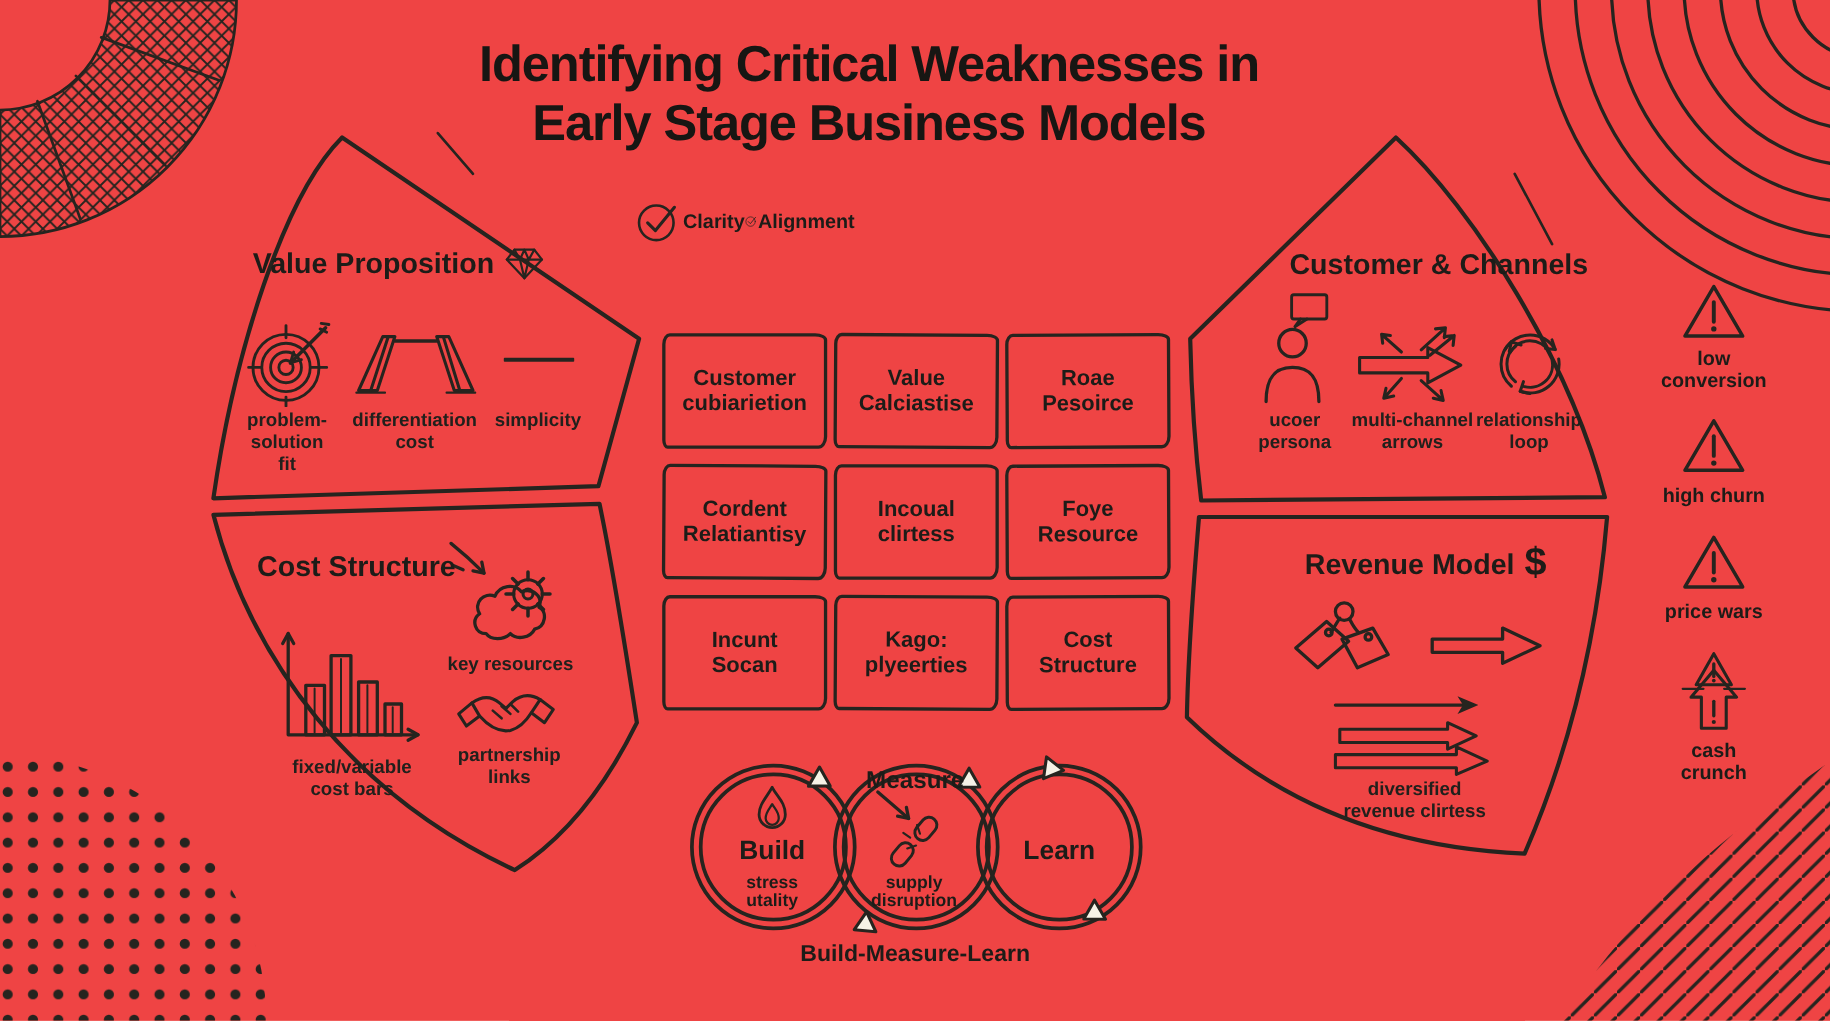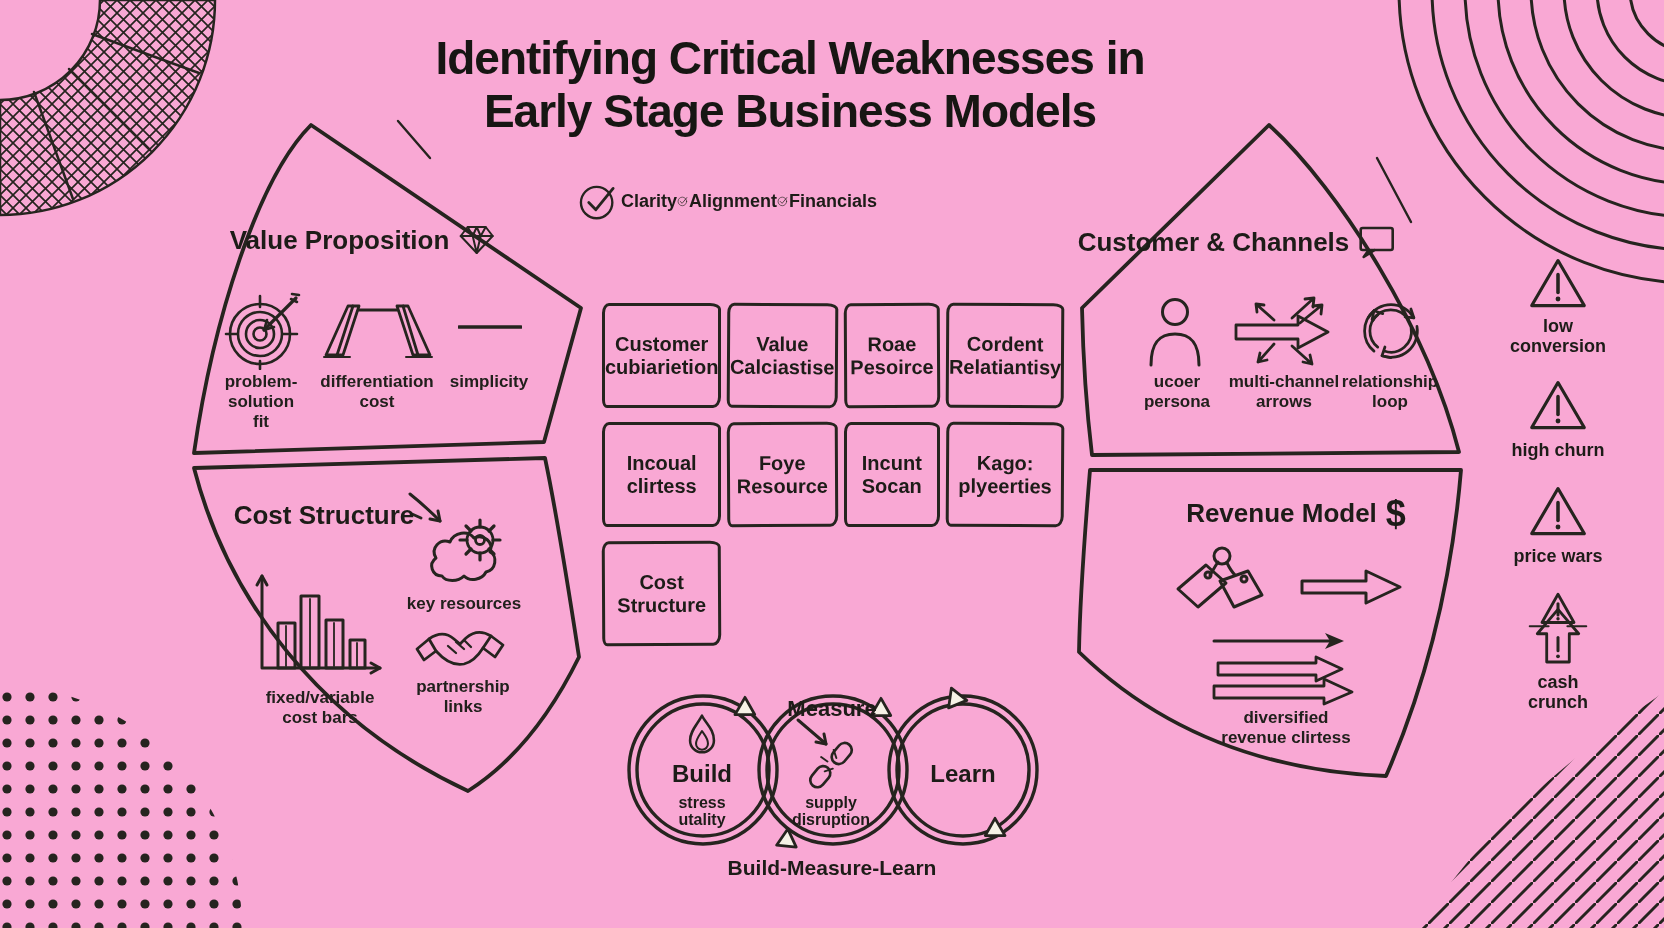--- a/index.html
+++ b/index.html
@@ -1,31 +1,31 @@
 <!DOCTYPE html>
 <html><head>
 <meta charset="utf-8">
 <style>
   html,body{margin:0;padding:0;}
   body{width:1664px;height:928px;background:#f6f2e6;font-family:"Liberation Sans","DejaVu Sans",sans-serif;}
-  #canvas{position:relative;width:1664px;height:928px;background:#f9a8d4;overflow:hidden;color:#1d1c18;text-decoration:underline;}
+  #canvas{position:relative;width:1664px;height:928px;background:#ef4444;overflow:hidden;color:#1d1c18;text-decoration:underline;}
   .abs{position:absolute;}
   svg{display:block;}
   .ink{stroke:#26241f;fill:none;stroke-linecap:round;stroke-linejoin:round;}
   .title{position:absolute;left:790px;top:32px;transform:translateX(-50%);text-align:center;
          font-size:46px;line-height:53px;font-weight:800;letter-spacing:-1px;color:#171613;white-space:nowrap;}
-  .hdr{position:absolute;transform:translateX(-50%);display:flex;align-items:center;gap:9px;
+  .hdr{position:absolute;transform:translateX(-50%);display:flex;align-items:flex-start;gap:9px;
        font-size:26px;font-weight:800;color:#1d1c18;white-space:nowrap;}
   .lbl{position:absolute;transform:translateX(-50%);text-align:center;font-weight:700;
        font-size:17px;line-height:20px;white-space:pre-line;color:#21201c;}
   .checkrow{position:absolute;left:577px;top:174px;width:500px;display:flex;}
   .check{width:100px;display:flex;align-items:center;}
   .check .clabel{font-size:18px;font-weight:700;margin-top:1px;}
   .grid{position:absolute;left:602px;top:303px;width:462px;height:343px;display:grid;
-        grid-template-columns:repeat(4,1fr);grid-template-rows:repeat(3,1fr);gap:14px 6px;}
+        grid-template-columns:repeat(3,1fr);grid-template-rows:repeat(3,1fr);gap:14px 6px;}
   .cell{border:3.5px solid #26241f;border-radius:7px 11px 8px 5px/10px 6px 11px 8px;
         display:flex;align-items:center;justify-content:center;text-align:center;
         font-size:20px;line-height:23px;font-weight:700;white-space:pre-line;}
   .cell:nth-child(2n){transform:rotate(.35deg);}
   .cell:nth-child(3n){transform:rotate(-.3deg);}
   .bml-label{position:absolute;transform:translateX(-50%);font-weight:800;text-align:center;}
   .bml-sub{position:absolute;transform:translateX(-50%);font-weight:700;font-size:16px;line-height:17px;
            text-align:center;white-space:pre-line;}
   .caption{position:absolute;left:832px;top:856px;transform:translateX(-50%);
            font-size:21px;font-weight:800;white-space:nowrap;}
@@ -121,29 +121,20 @@
     </div>
     <div class="check">
       <svg width="54" height="54" viewBox="0 0 56 56">
           <g class="ink" stroke-width="3">
             <circle cx="25" cy="30" r="20"></circle>
             <path d="M15 30 l9 9 L46 12" stroke-width="3.6"></path>
           </g>
         </svg>
       <div class="clabel">Alignment</div>
     </div>
-    <div class="check">
-      <svg width="54" height="54" viewBox="0 0 56 56">
-          <g class="ink" stroke-width="3">
-            <circle cx="25" cy="30" r="20"></circle>
-            <path d="M15 30 l9 9 L46 12" stroke-width="3.6"></path>
-          </g>
-        </svg>
-      <div class="clabel">Financials</div>
-    </div>
   </div>
 
   <div class="grid">
     <div class="cell">Customer
 cubiarietion</div>
     <div class="cell">Value
 Calciastise</div>
     <div class="cell">Roae
 Pesoirce</div>
     <div class="cell">Cordent
@@ -232,21 +223,21 @@
       <path d="M22 27 C30 36 40 42 50 40 C58 38 64 32 69 24"></path>
       <path d="M34 22 l8 7 M42 18 l8 7 M50 16 l7 7" stroke-width="2.3"></path>
     </g>
   </svg>
   <div class="lbl" style="left:464px;top:594px">key resources</div>
   <div class="lbl" style="left:320px;top:688px">fixed/variable
 cost bars</div>
   <div class="lbl" style="left:463px;top:677px">partnership
 links</div>
 
-  <div class="hdr" style="left:1236px;top:225px;">
+  <div class="hdr" style="left:1308px;top:225px;flex-direction:column;">
     <span>Customer &amp; Channels</span>
     <svg width="36" height="34" viewBox="0 0 36 32">
         <g class="ink" stroke-width="2.6">
           <rect x="2" y="2" width="32" height="22" rx="2"></rect>
           <path d="M10 24 L5 31 L16 24"></path>
         </g>
       </svg>
   </div>
   <svg class="abs" style="left:1146px;top:296px" width="58" height="72" viewBox="0 0 58 70">
     <g class="ink" stroke-width="3">

